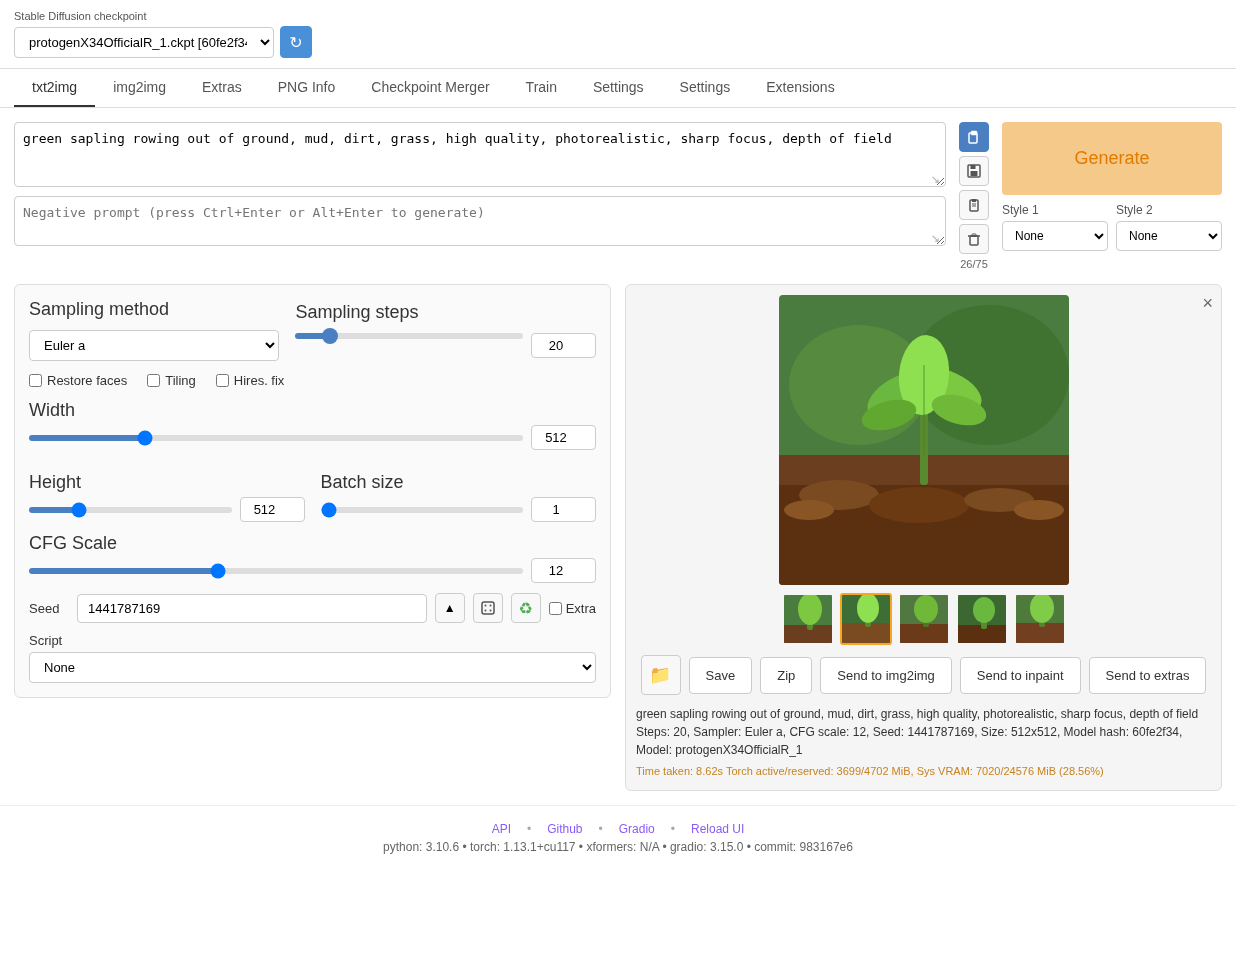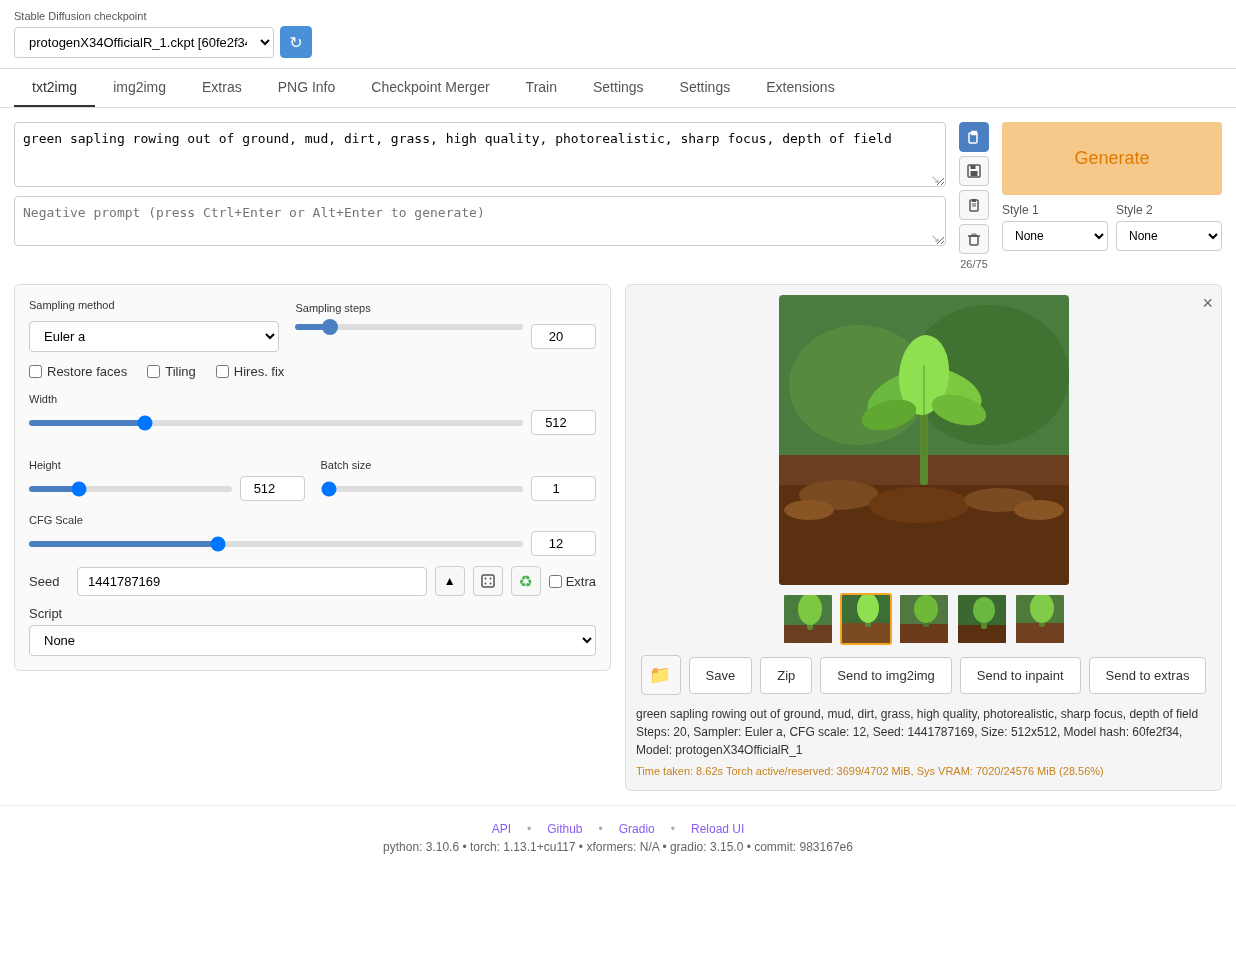--- a/index.html
+++ b/index.html
@@ -83,21 +83,21 @@
 
     .output-info { margin-top: 10px; font-size: 12px; color: #333; line-height: 1.5; }
     .output-timing { font-size: 11px; color: #c8821e; margin-top: 4px; }
 
     
     .footer { text-align: center; padding: 16px; border-top: 1px solid #eee; font-size: 12px; color: #666; }
     .footer a { color: #8b5cf6; text-decoration: none; }
     .footer-links { display: flex; justify-content: center; gap: 16px; margin-bottom: 4px; }
     .footer-sep { color: #aaa; }
 
-    .section-label { font-size: 11px; color: #333; margin-bottom: 6px; }
+    .section-label { font-size: 18px; color: #333; margin-bottom: 6px; }
     input[type=range] { -webkit-appearance: none; width: 100%; height: 6px; border-radius: 3px; outline: none; cursor: pointer; }
     input[type=range].steps-slider { background: #ddd; }
     input[type=range].steps-slider::-webkit-slider-thumb { -webkit-appearance: none; width: 16px; height: 16px; border-radius: 50%; background: #4a7fc1; }
 
     
     .plant-scene { width: 290px; height: 290px; position: relative; overflow: hidden; border-radius: 4px; }
   </style>
 </head>
 <body>
 

